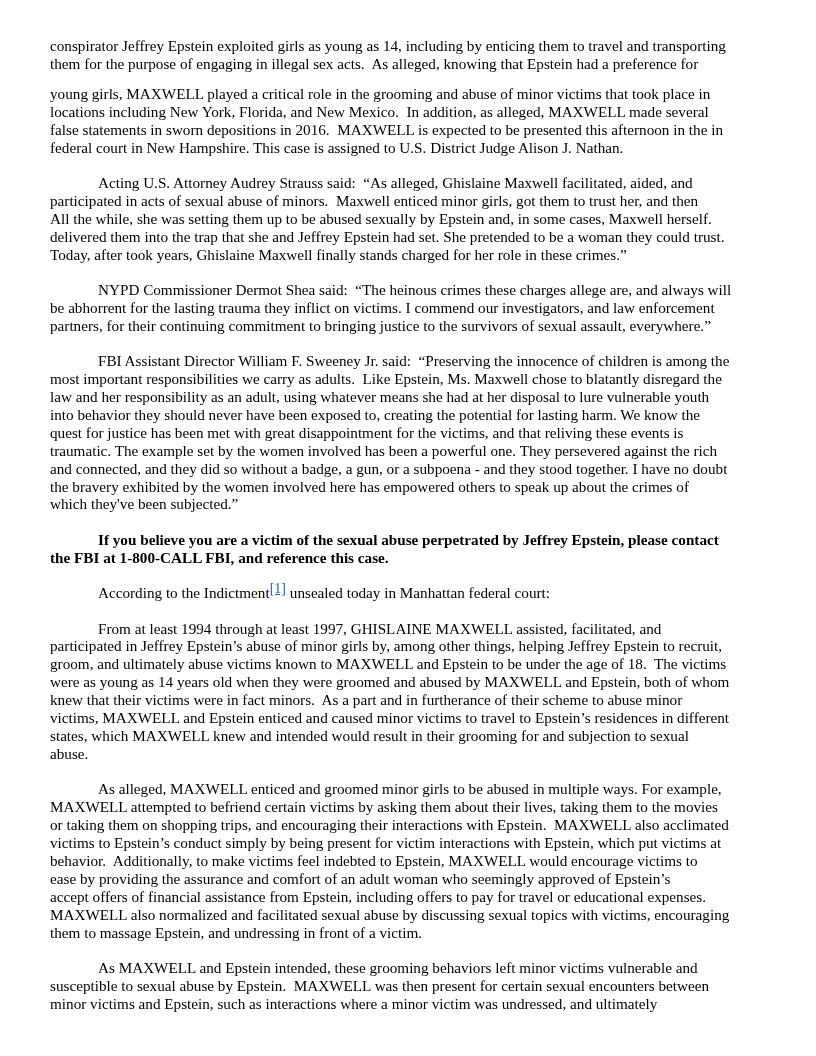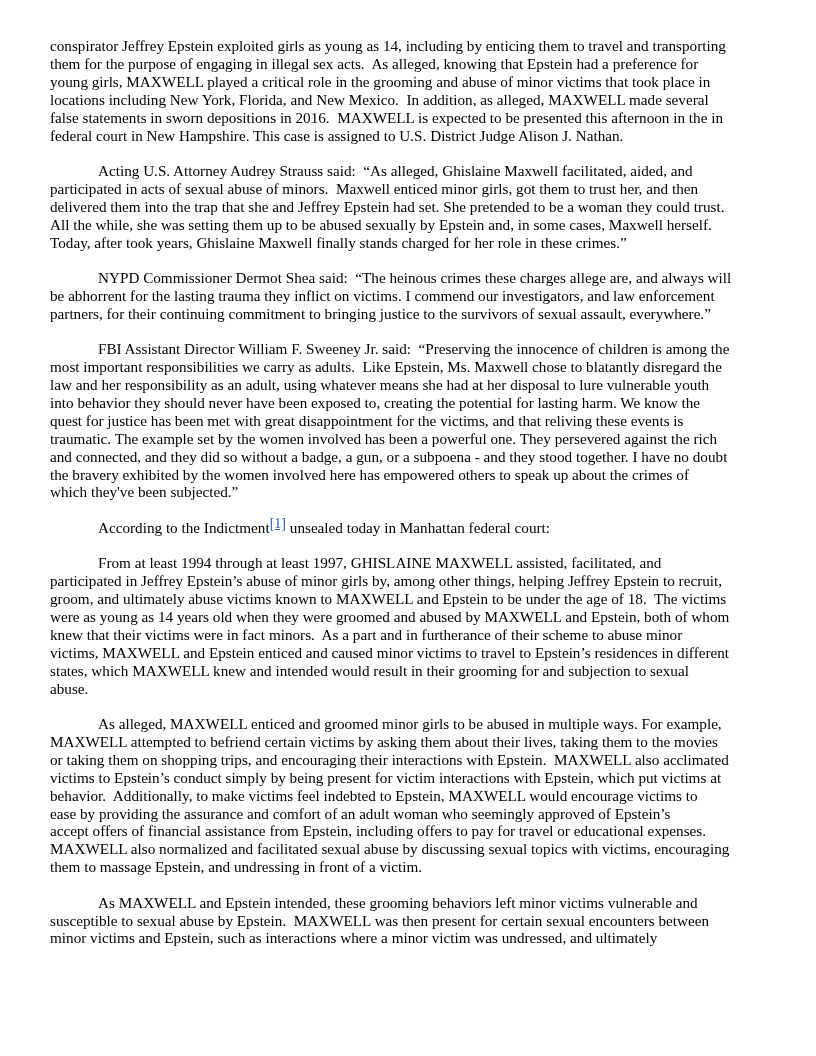--- a/index.html
+++ b/index.html
@@ -47,31 +47,31 @@
     }
   </style>
 </head>
 <body style="color: rgb(0, 0, 0); background: rgb(255, 255, 255);">
 
 <div class="page">
 
   <p class="para">
     <span class="line" style="white-space: pre;">conspirator Jeffrey Epstein exploited girls as young as 14, including by enticing them to travel and transporting</span>
     <span class="line" style="white-space: pre;">them for the purpose of engaging in illegal sex acts.  As alleged, knowing that Epstein had a preference for</span>
-    <span class="line" style="white-space: pre;">young girls, MAXWELL played a critical role in the grooming and abuse of minor victims that took place in</span>
+    <span class="line" style="white-space: pre; margin-top: 12px;">young girls, MAXWELL played a critical role in the grooming and abuse of minor victims that took place in</span>
     <span class="line" style="white-space: pre;">locations including New York, Florida, and New Mexico.  In addition, as alleged, MAXWELL made several</span>
     <span class="line" style="white-space: pre;">false statements in sworn depositions in 2016.  MAXWELL is expected to be presented this afternoon in the in</span>
     <span class="line" style="white-space: pre;">federal court in New Hampshire. This case is assigned to U.S. District Judge Alison J. Nathan.</span>
   </p>
 
   <p class="para">
     <span class="line"><span class="indent"></span><span style="white-space: pre;">Acting U.S. Attorney Audrey Strauss said:  “As alleged, Ghislaine Maxwell facilitated, aided, and</span></span>
     <span class="line" style="white-space: pre;">participated in acts of sexual abuse of minors.  Maxwell enticed minor girls, got them to trust her, and then</span>
+    <span class="line" style="white-space: pre;">All the while, she was setting them up to be abused sexually by Epstein and, in some cases, Maxwell herself.</span>
     <span class="line" style="white-space: pre;">delivered them into the trap that she and Jeffrey Epstein had set. She pretended to be a woman they could trust.</span>
-    <span class="line" style="white-space: pre;">All the while, she was setting them up to be abused sexually by Epstein and, in some cases, Maxwell herself.</span>
     <span class="line" style="white-space: pre;">Today, after took years, Ghislaine Maxwell finally stands charged for her role in these crimes.”</span>
   </p>
 
   <p class="para">
     <span class="line"><span class="indent"></span><span style="white-space: pre;">NYPD Commissioner Dermot Shea said:  “The heinous crimes these charges allege are, and always will</span></span>
     <span class="line" style="white-space: pre;">be abhorrent for the lasting trauma they inflict on victims. I commend our investigators, and law enforcement</span>
     <span class="line" style="white-space: pre;">partners, for their continuing commitment to bringing justice to the survivors of sexual assault, everywhere.”</span>
   </p>
 
   <p class="para">
@@ -79,20 +79,24 @@
     <span class="line" style="white-space: pre;">most important responsibilities we carry as adults.  Like Epstein, Ms. Maxwell chose to blatantly disregard the</span>
     <span class="line" style="white-space: pre;">law and her responsibility as an adult, using whatever means she had at her disposal to lure vulnerable youth</span>
     <span class="line" style="white-space: pre;">into behavior they should never have been exposed to, creating the potential for lasting harm. We know the</span>
     <span class="line" style="white-space: pre;">quest for justice has been met with great disappointment for the victims, and that reliving these events is</span>
     <span class="line" style="white-space: pre;">traumatic. The example set by the women involved has been a powerful one. They persevered against the rich</span>
     <span class="line" style="white-space: pre;">and connected, and they did so without a badge, a gun, or a subpoena - and they stood together. I have no doubt</span>
     <span class="line" style="white-space: pre;">the bravery exhibited by the women involved here has empowered others to speak up about the crimes of</span>
     <span class="line" style="white-space: pre;">which they've been subjected.”</span>
   </p>
 
+  <p class="para bold">
+    <span class="line"><span class="indent"></span><span style="white-space: pre;">If you believe you are a victim of the sexual abuse perpetrated by Jeffrey Epstein, please contact</span></span>
+    <span class="line" style="white-space: pre;">the FBI at 1-800-CALL FBI, and reference this case.</span>
+  </p>
 
   <p class="para">
     <span class="line"><span class="indent"></span><span style="white-space: pre; margin-top: 38px;">According to the Indictment</span><a class="fn-link" style="color: rgb(26, 95, 180); white-space: pre;">[1]</a><span style="white-space: pre;"> unsealed today in Manhattan federal court:</span></span>
   </p>
 
   <p class="para">
     <span class="line"><span class="indent"></span><span style="white-space: pre;">From at least 1994 through at least 1997, GHISLAINE MAXWELL assisted, facilitated, and</span></span>
     <span class="line" style="white-space: pre;">participated in Jeffrey Epstein’s abuse of minor girls by, among other things, helping Jeffrey Epstein to recruit,</span>
     <span class="line" style="white-space: pre;">groom, and ultimately abuse victims known to MAXWELL and Epstein to be under the age of 18.  The victims</span>
     <span class="line" style="white-space: pre;">were as young as 14 years old when they were groomed and abused by MAXWELL and Epstein, both of whom</span>

